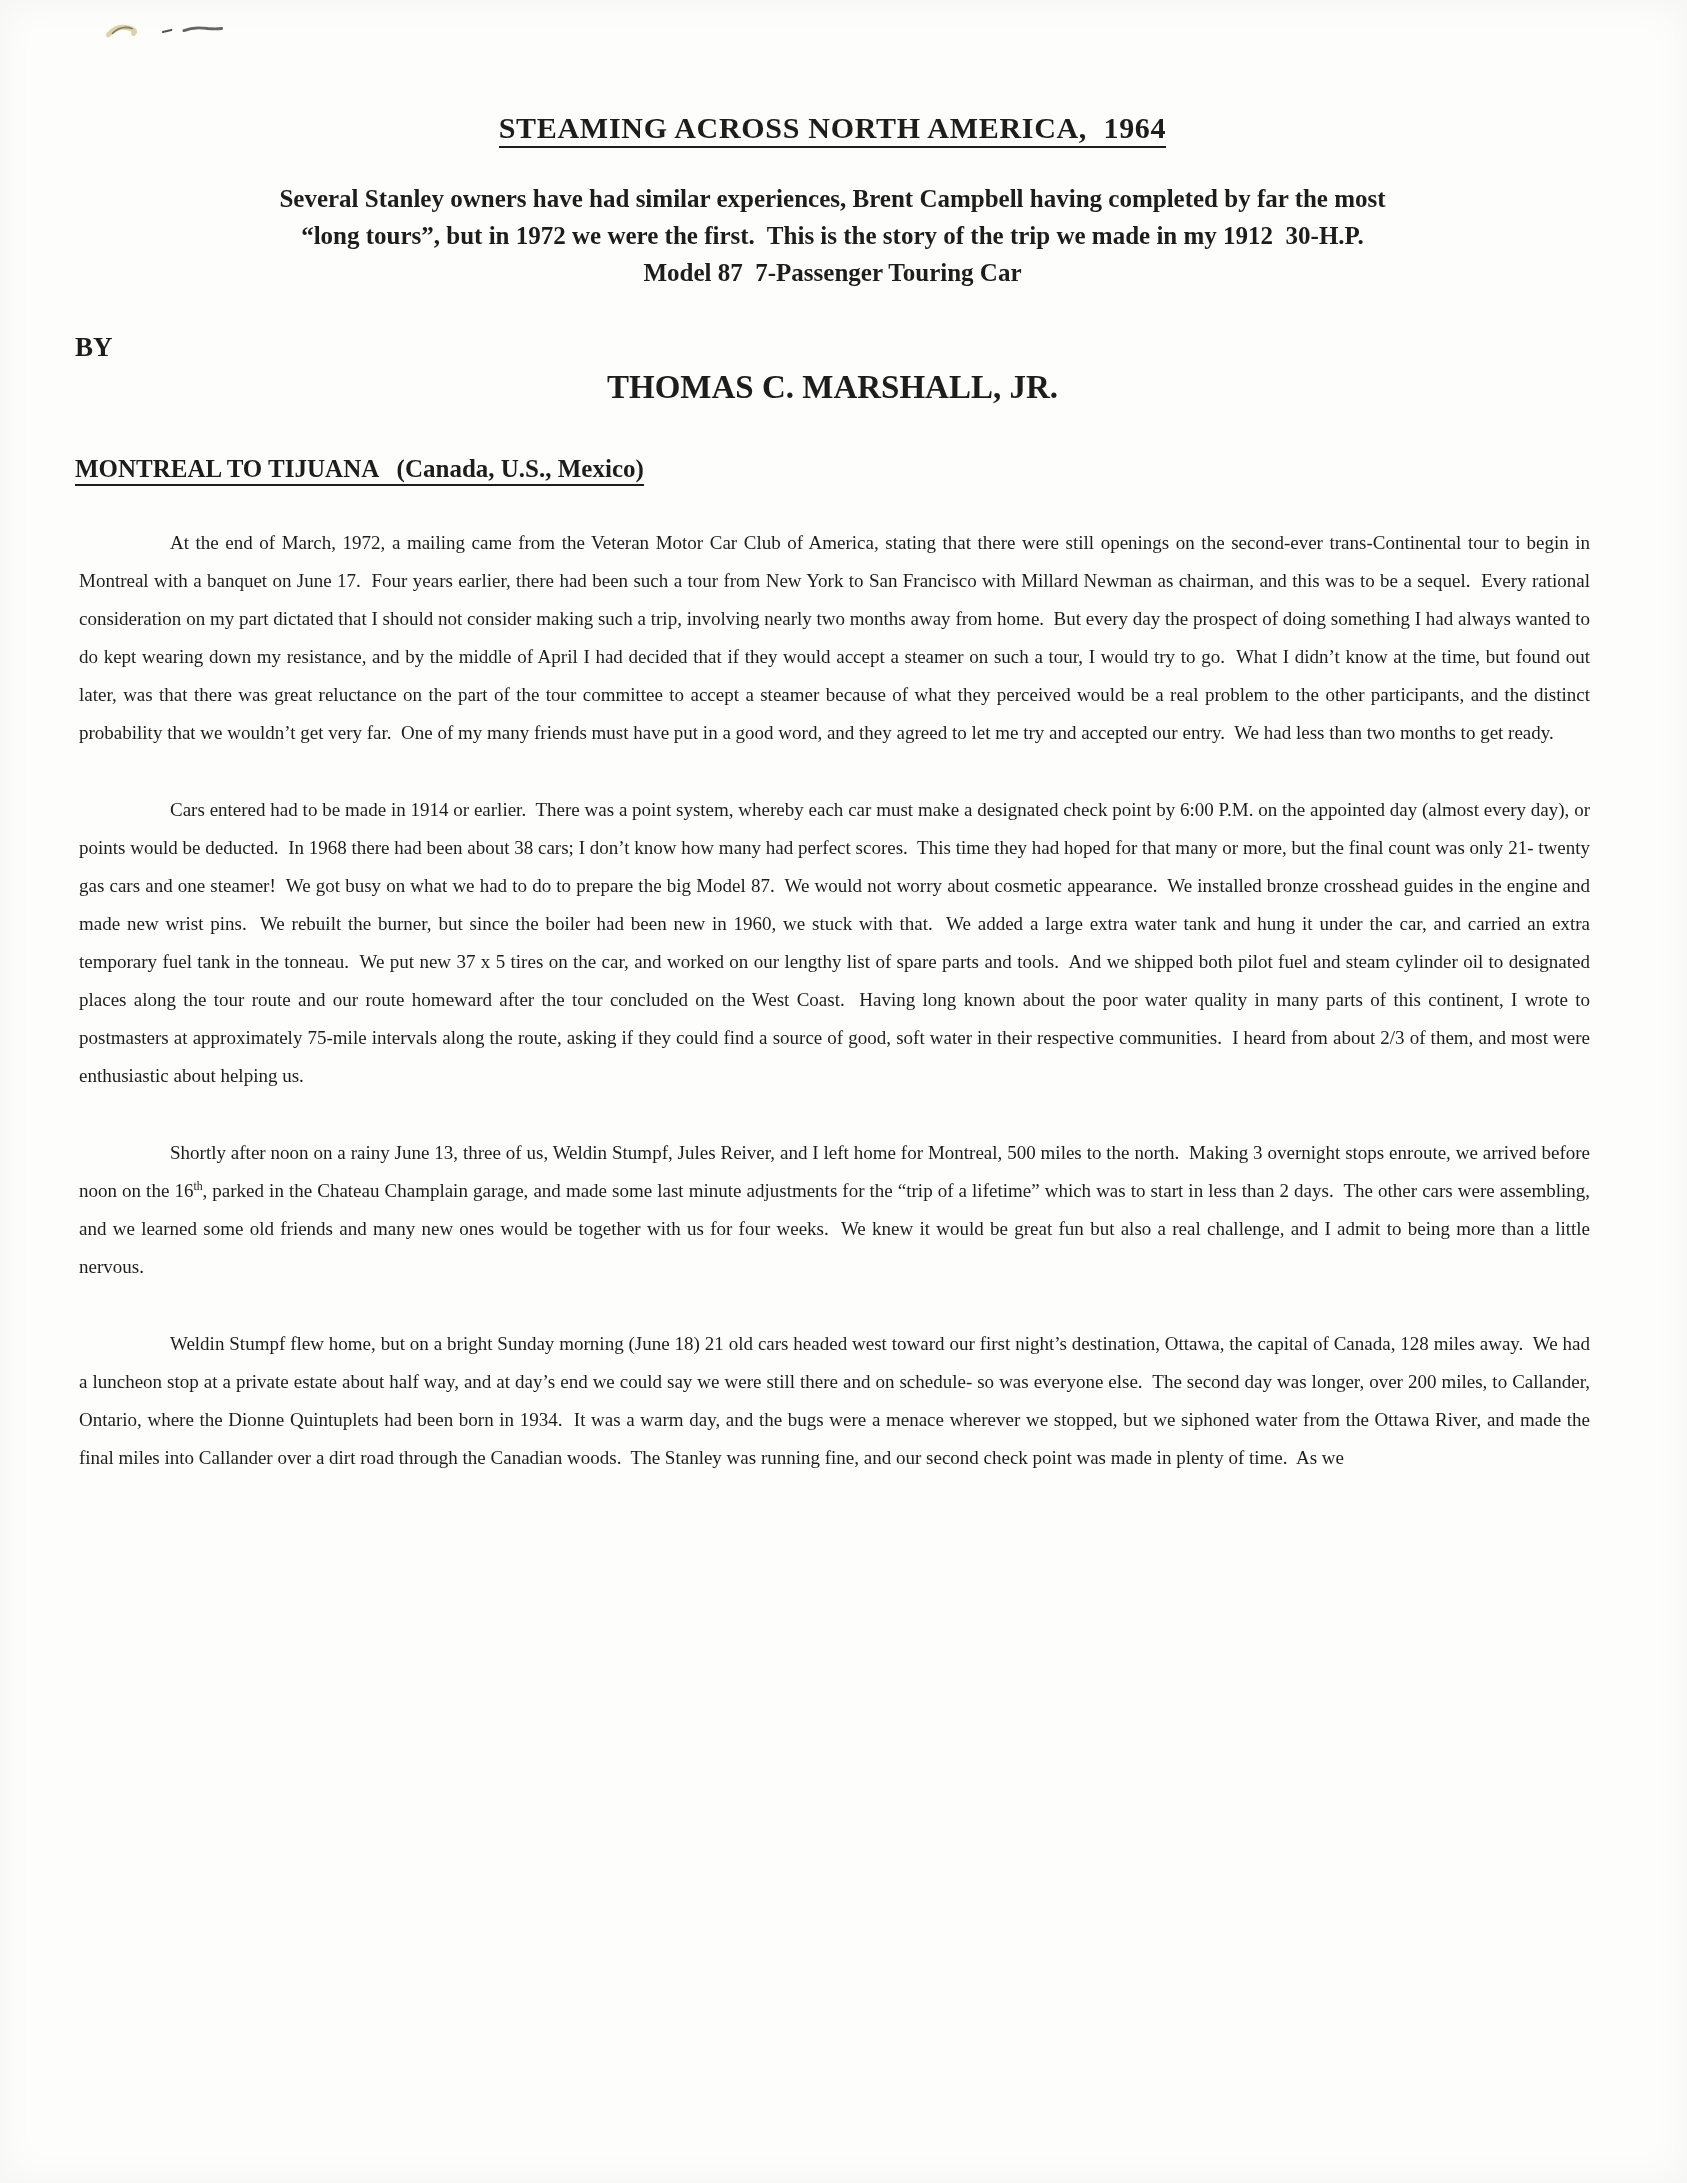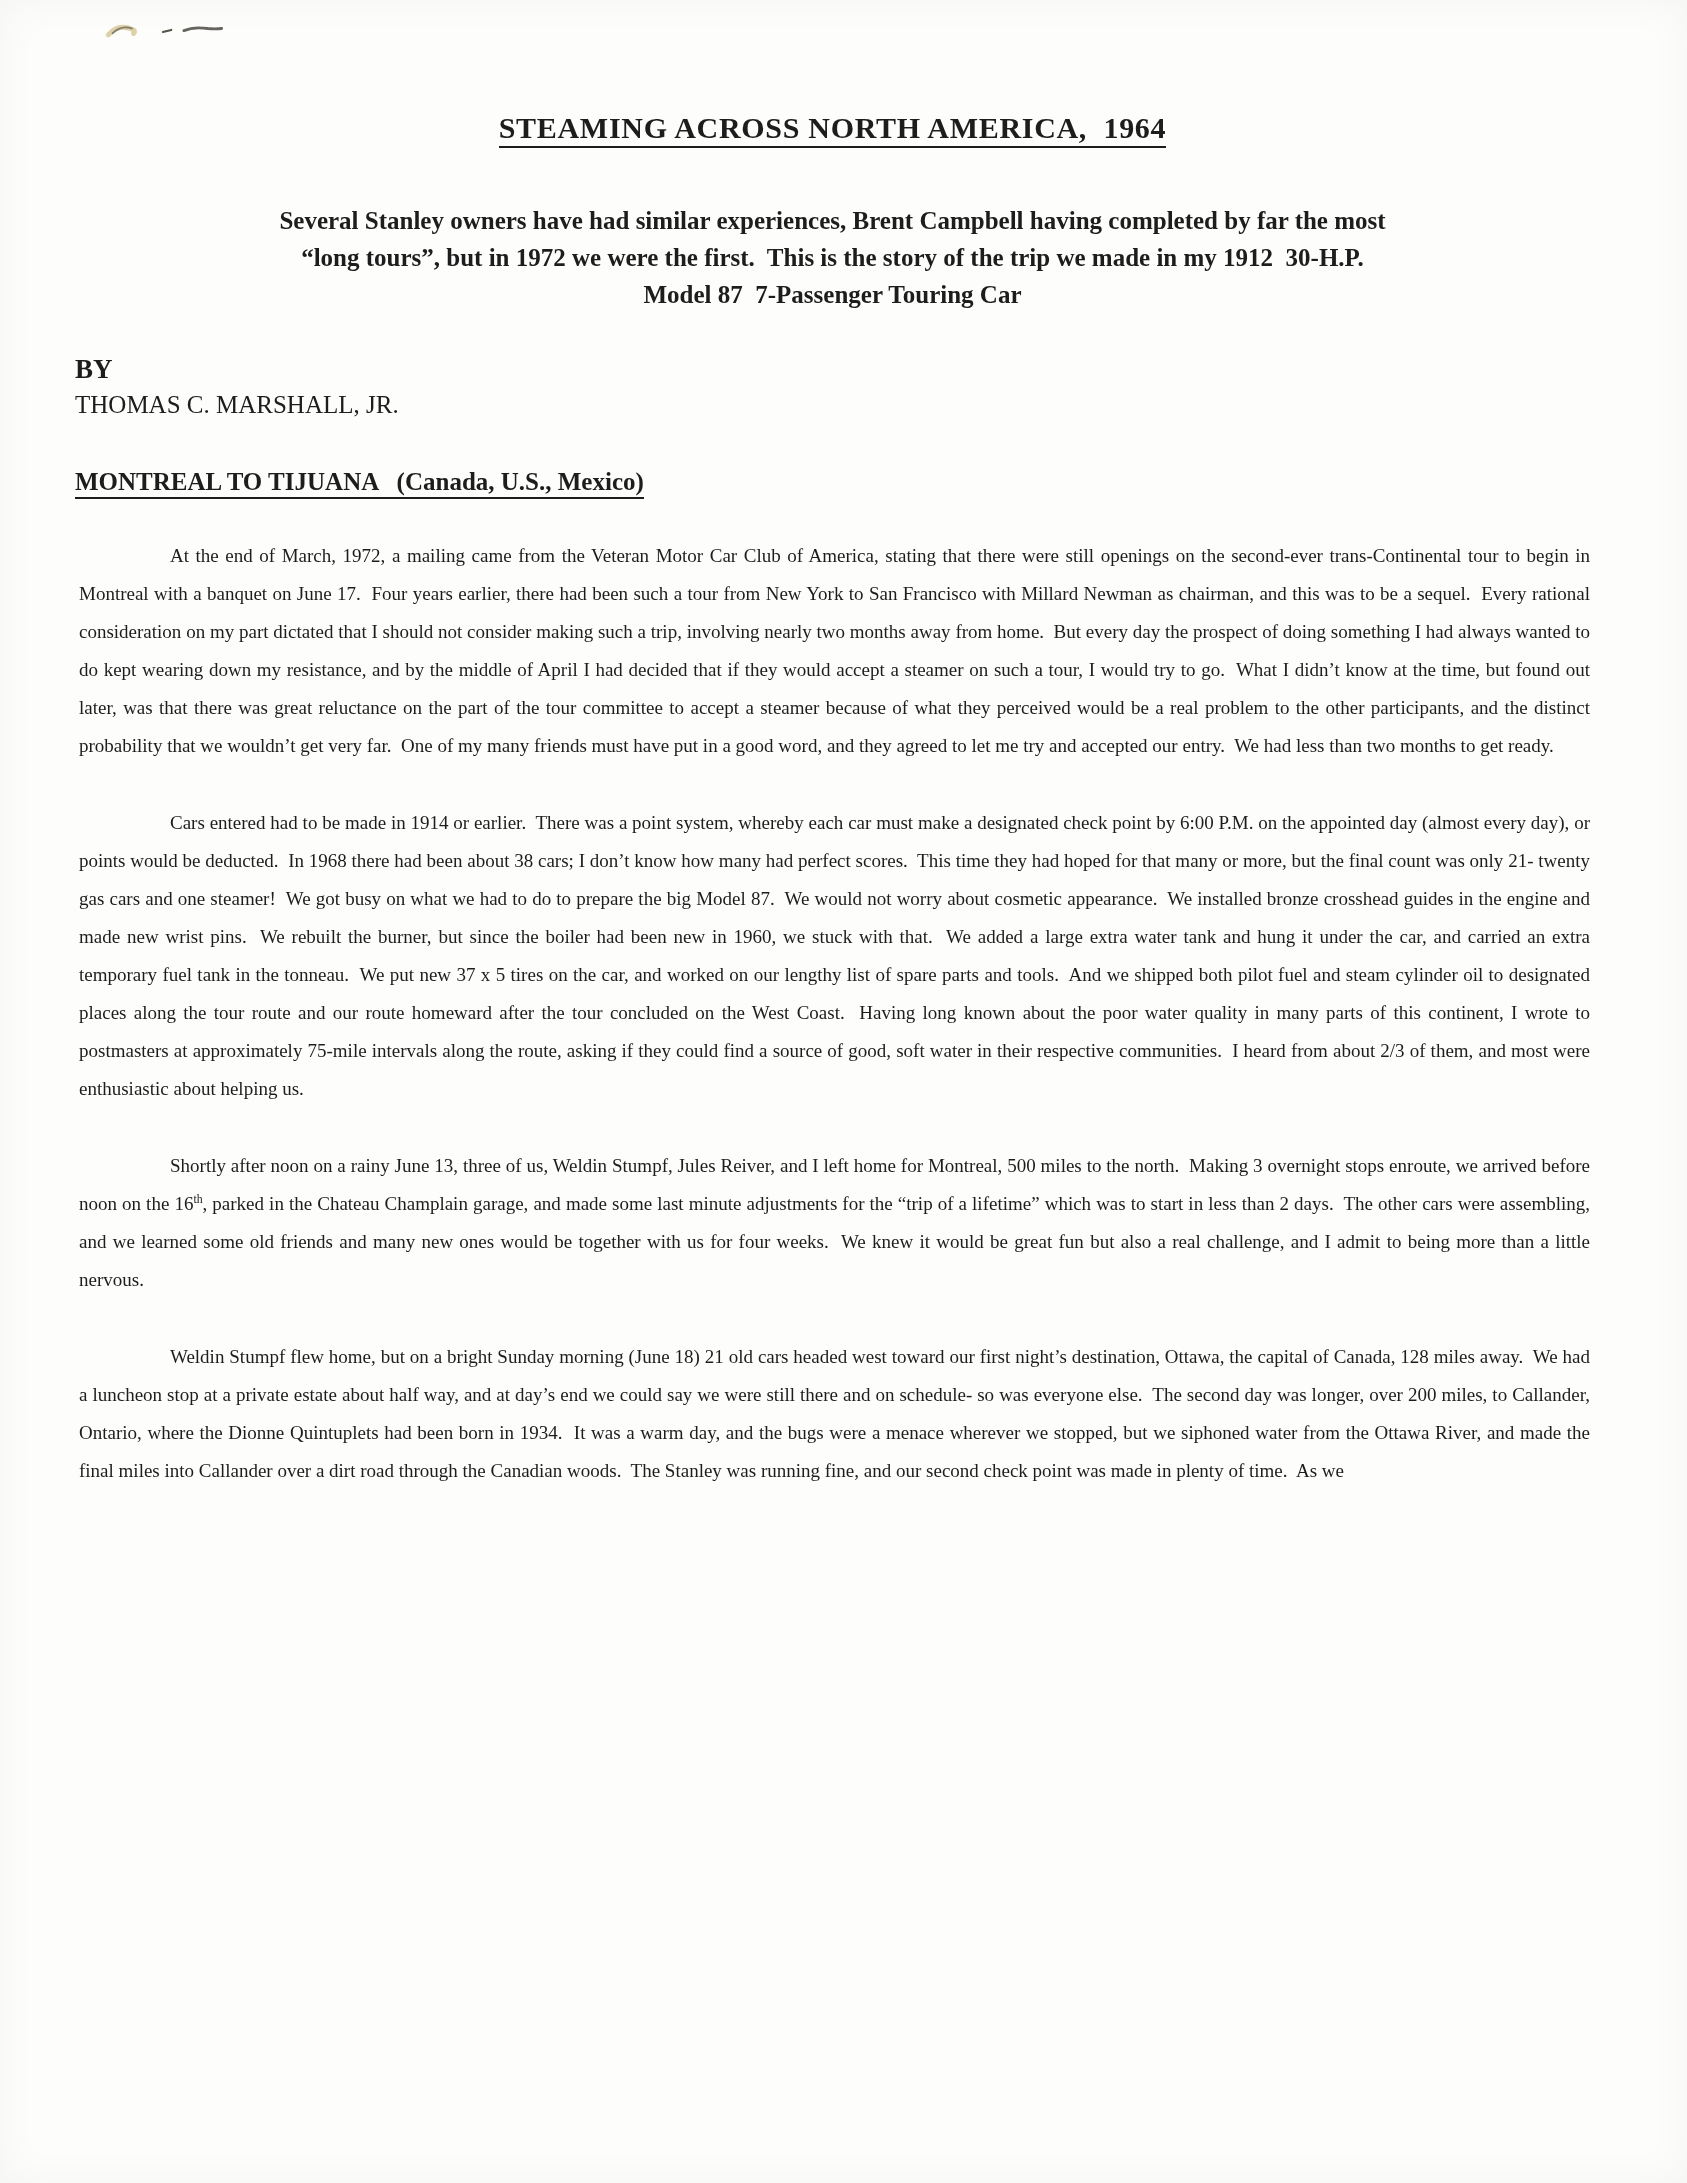--- a/index.html
+++ b/index.html
@@ -48,37 +48,38 @@
     font-size: 30px;
     font-weight: bold;
     letter-spacing: 0.7px;
   }
   .u {
     white-space: pre-wrap;
     border-bottom: 2.8px solid currentColor;
     padding-bottom: 2.1px;
   }
   .intro {
-    margin-top: 57px;
+    margin-top: 35px;
     text-align: center;
     font-size: 25px;
     font-weight: bold;
     line-height: 37px;
   }
   .intro-line { white-space: pre-wrap; }
   .byline-by {
     margin-top: 41px;
     text-align: left;
     font-size: 27px;
     font-weight: bold;
   }
   .byline-author {
     margin-top: 5.6px;
-    font-size: 25px;
-    font-weight: normal;
+    text-align: center;
+    font-size: 33px;
+    font-weight: bold;
     white-space: pre-wrap;
   }
   .heading {
     margin: 49px 0 0 0;
     font-size: 25px;
     font-weight: bold;
   }
   .article { margin-top: 41px; }
   .para {
     margin: 0 0 39px 4px;

